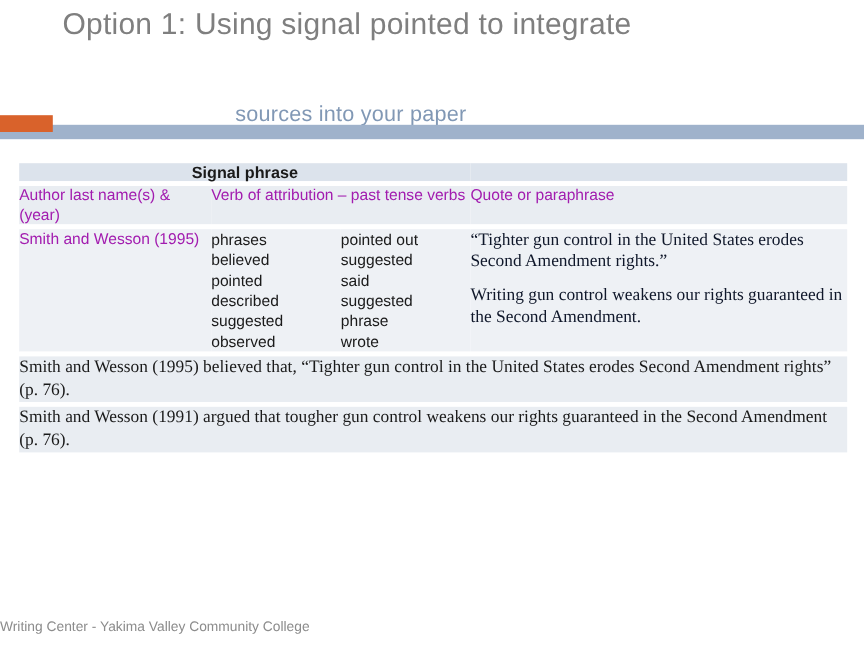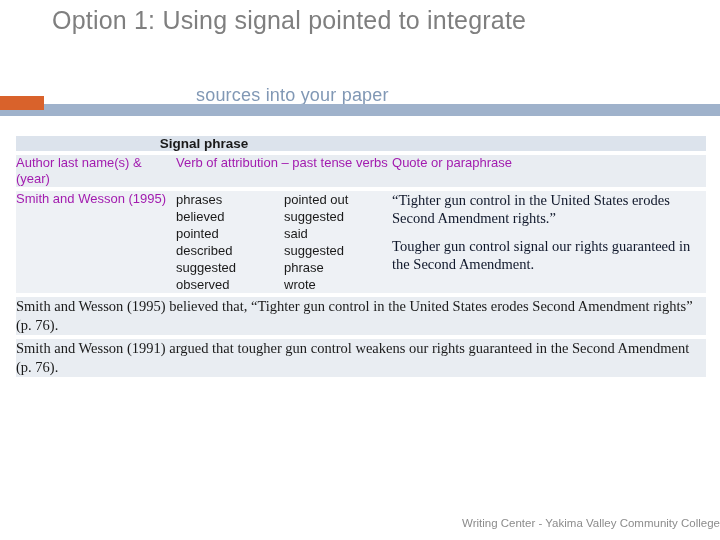--- a/index.html
+++ b/index.html
@@ -135,21 +135,21 @@
     height: 4px;
     background: #ffffff;
   }
 
   
   #footer {
     position: absolute;
     left: 0;
     top: 517px;
     width: 720px;
-    text-align: right;
+    text-align: left;
     font-size: 11.5px;
     color: #8c8c8c;
   }
 </style>
 </head>
 <body>
 
 <div id="title-block">
   <div id="title-line1">Option 1: Using signal pointed to integrate</div>
   <div id="title-line2">sources into your paper</div>
@@ -197,21 +197,21 @@
         <td class="row-light cell-pad verbs">
           <div>pointed out</div>
           <div>suggested</div>
           <div>said</div>
           <div>suggested</div>
           <div>phrase</div>
           <div>wrote</div>
         </td>
         <td class="row-light cell-pad quote-cell">
           <p>“Tighter gun control in the United States erodes Second Amendment rights.”</p>
-          <p>Tougher gun control signal our rights guaranteed in the Second Amendment.</p>
+          <p>Writing gun control weakens our rights guaranteed in the Second Amendment.</p>
         </td>
       </tr>
       <tr>
           <td colspan="4" class="sep"></td>
         </tr>
 
       <tr>
         <td class="row-band example-cell" colspan="4">
           <b>Smith and Wesson (1995) believed</b><span> that, “Tighter gun control in the United States erodes Second Amendment rights” (p. 76).</span>
         </td>

